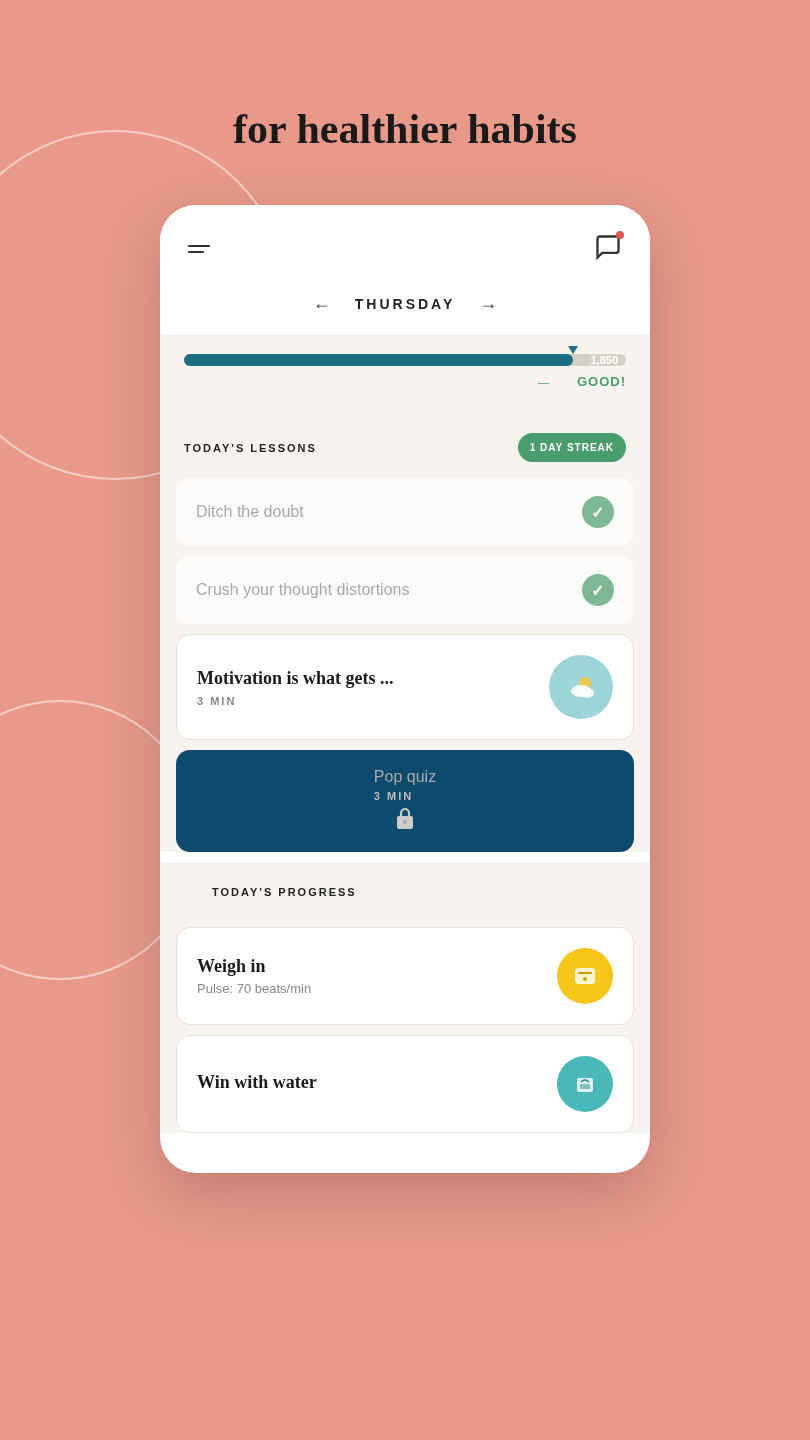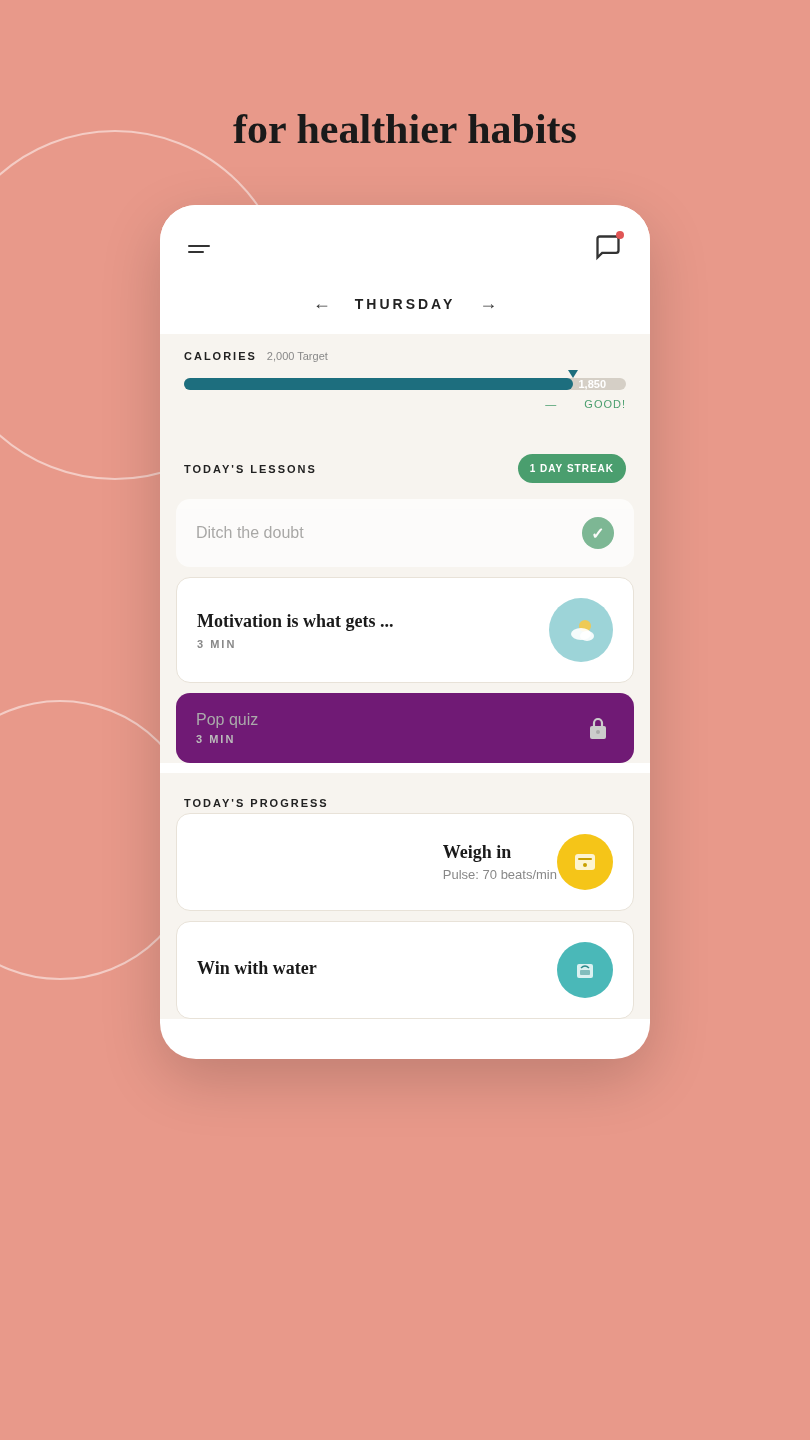--- a/index.html
+++ b/index.html
@@ -181,35 +181,35 @@
       height: 0;
       border-left: 5px solid transparent;
       border-right: 5px solid transparent;
       border-top: 8px solid #1d6e7e;
       transform: translateX(-50%);
     }
     .calories-value-label {
       position: absolute;
       top: 50%;
       transform: translateY(-50%);
-      right: 20px;
+      right: 8px;
       font-size: 11px;
       font-weight: 700;
       color: #fff;
       font-family: sans-serif;
     }
     .calories-good {
       display: flex;
       justify-content: flex-end;
       align-items: center;
     }
     .good-label {
-      font-size: 11px;
+      font-size: 13px;
       color: #4a9e6e;
-      font-weight: 400;
+      font-weight: 700;
       font-family: sans-serif;
       letter-spacing: 1px;
       padding-left: 24px;
     }
 
     
     .lessons-section {
       background: #f7f4ef;
       padding: 24px 0 0;
     }
@@ -308,28 +308,29 @@
       background: #9dd4d8;
       display: flex;
       align-items: center;
       justify-content: center;
       flex-shrink: 0;
       font-size: 28px;
     }
 
     
     .quiz-item {
-      background: #701a75;
+      background: #0c4a6e;
       margin: 0 16px 10px;
       border-radius: 14px;
       padding: 18px 20px;
       display: flex;
       justify-content: space-between;
       align-items: center;
       cursor: pointer;
+      flex-direction: column;
     }
     .quiz-text-wrap {}
     .quiz-title {
       font-size: 16px;
       color: #aaa;
       font-family: sans-serif;
     }
     .quiz-duration {
       font-size: 11px;
       font-weight: 700;
@@ -347,29 +348,30 @@
       color: #ccc;
       font-size: 22px;
     }
 
     
     .progress-section {
       background: #f7f4ef;
       padding: 20px 0 0;
     }
     .progress-header {
-      padding: 0 24px 2px;
+      padding: 0 24px 27px;
+      margin-left: 28px;
     }
     .progress-card {
       background: #fff;
       margin: 0 16px 10px;
       border-radius: 14px;
       padding: 20px 20px;
       display: flex;
-      justify-content: flex-end;
+      justify-content: space-between;
       align-items: center;
       cursor: pointer;
       border: 1px solid #e8e2d8;
     }
     .progress-text-wrap {}
     .progress-title {
       font-size: 18px;
       font-weight: 700;
       color: #1a1a1a;
       font-family: Georgia, serif;
@@ -433,24 +435,20 @@
     </div>
   </div>
 
   <div class="day-nav">
     <span class="day-arrow">←</span>
     <span class="day-label">THURSDAY</span>
     <span class="day-arrow">→</span>
   </div>
 
   <div class="calories-section">
-    <div class="calories-header">
-      <span class="calories-label">CALORIES</span>
-      <span class="calories-target">2,000 Target</span>
-    </div>
     <div class="calories-bar-container">
       <div class="calories-bar-track"></div>
       <div class="calories-bar-fill" style="width: 88%;"></div>
       <div class="calories-marker" style="left: 88%;"></div>
       <span class="calories-value-label">1,850</span>
     </div>
     <div class="calories-good">
       <span style="font-size:11px; color:#4a9e6e; font-family:sans-serif; margin-right:4px;">—</span>
       <span class="good-label">GOOD!</span>
     </div>
@@ -460,20 +458,24 @@
     <div class="section-header">
       <span class="section-title">TODAY'S LESSONS</span>
       <span class="streak-badge">1 DAY STREAK</span>
     </div>
 
     <div class="lesson-item lesson-item-completed">
       <span class="lesson-item-text">Ditch the doubt</span>
       <div class="check-icon"></div>
     </div>
 
+    <div class="lesson-item lesson-item-completed">
+      <span class="lesson-item-text">Crush your thought distortions</span>
+      <div class="check-icon"></div>
+    </div>
 
     <div class="motivation-card">
       <div class="motivation-text-wrap">
         <div class="motivation-title">Motivation is what gets ...</div>
         <div class="motivation-duration">3 MIN</div>
       </div>
       <div class="motivation-image">
         <svg width="36" height="36" viewBox="0 0 36 36" fill="none">
 
           <circle cx="22" cy="14" r="6" fill="#f7c948" opacity="0.9"></circle>

